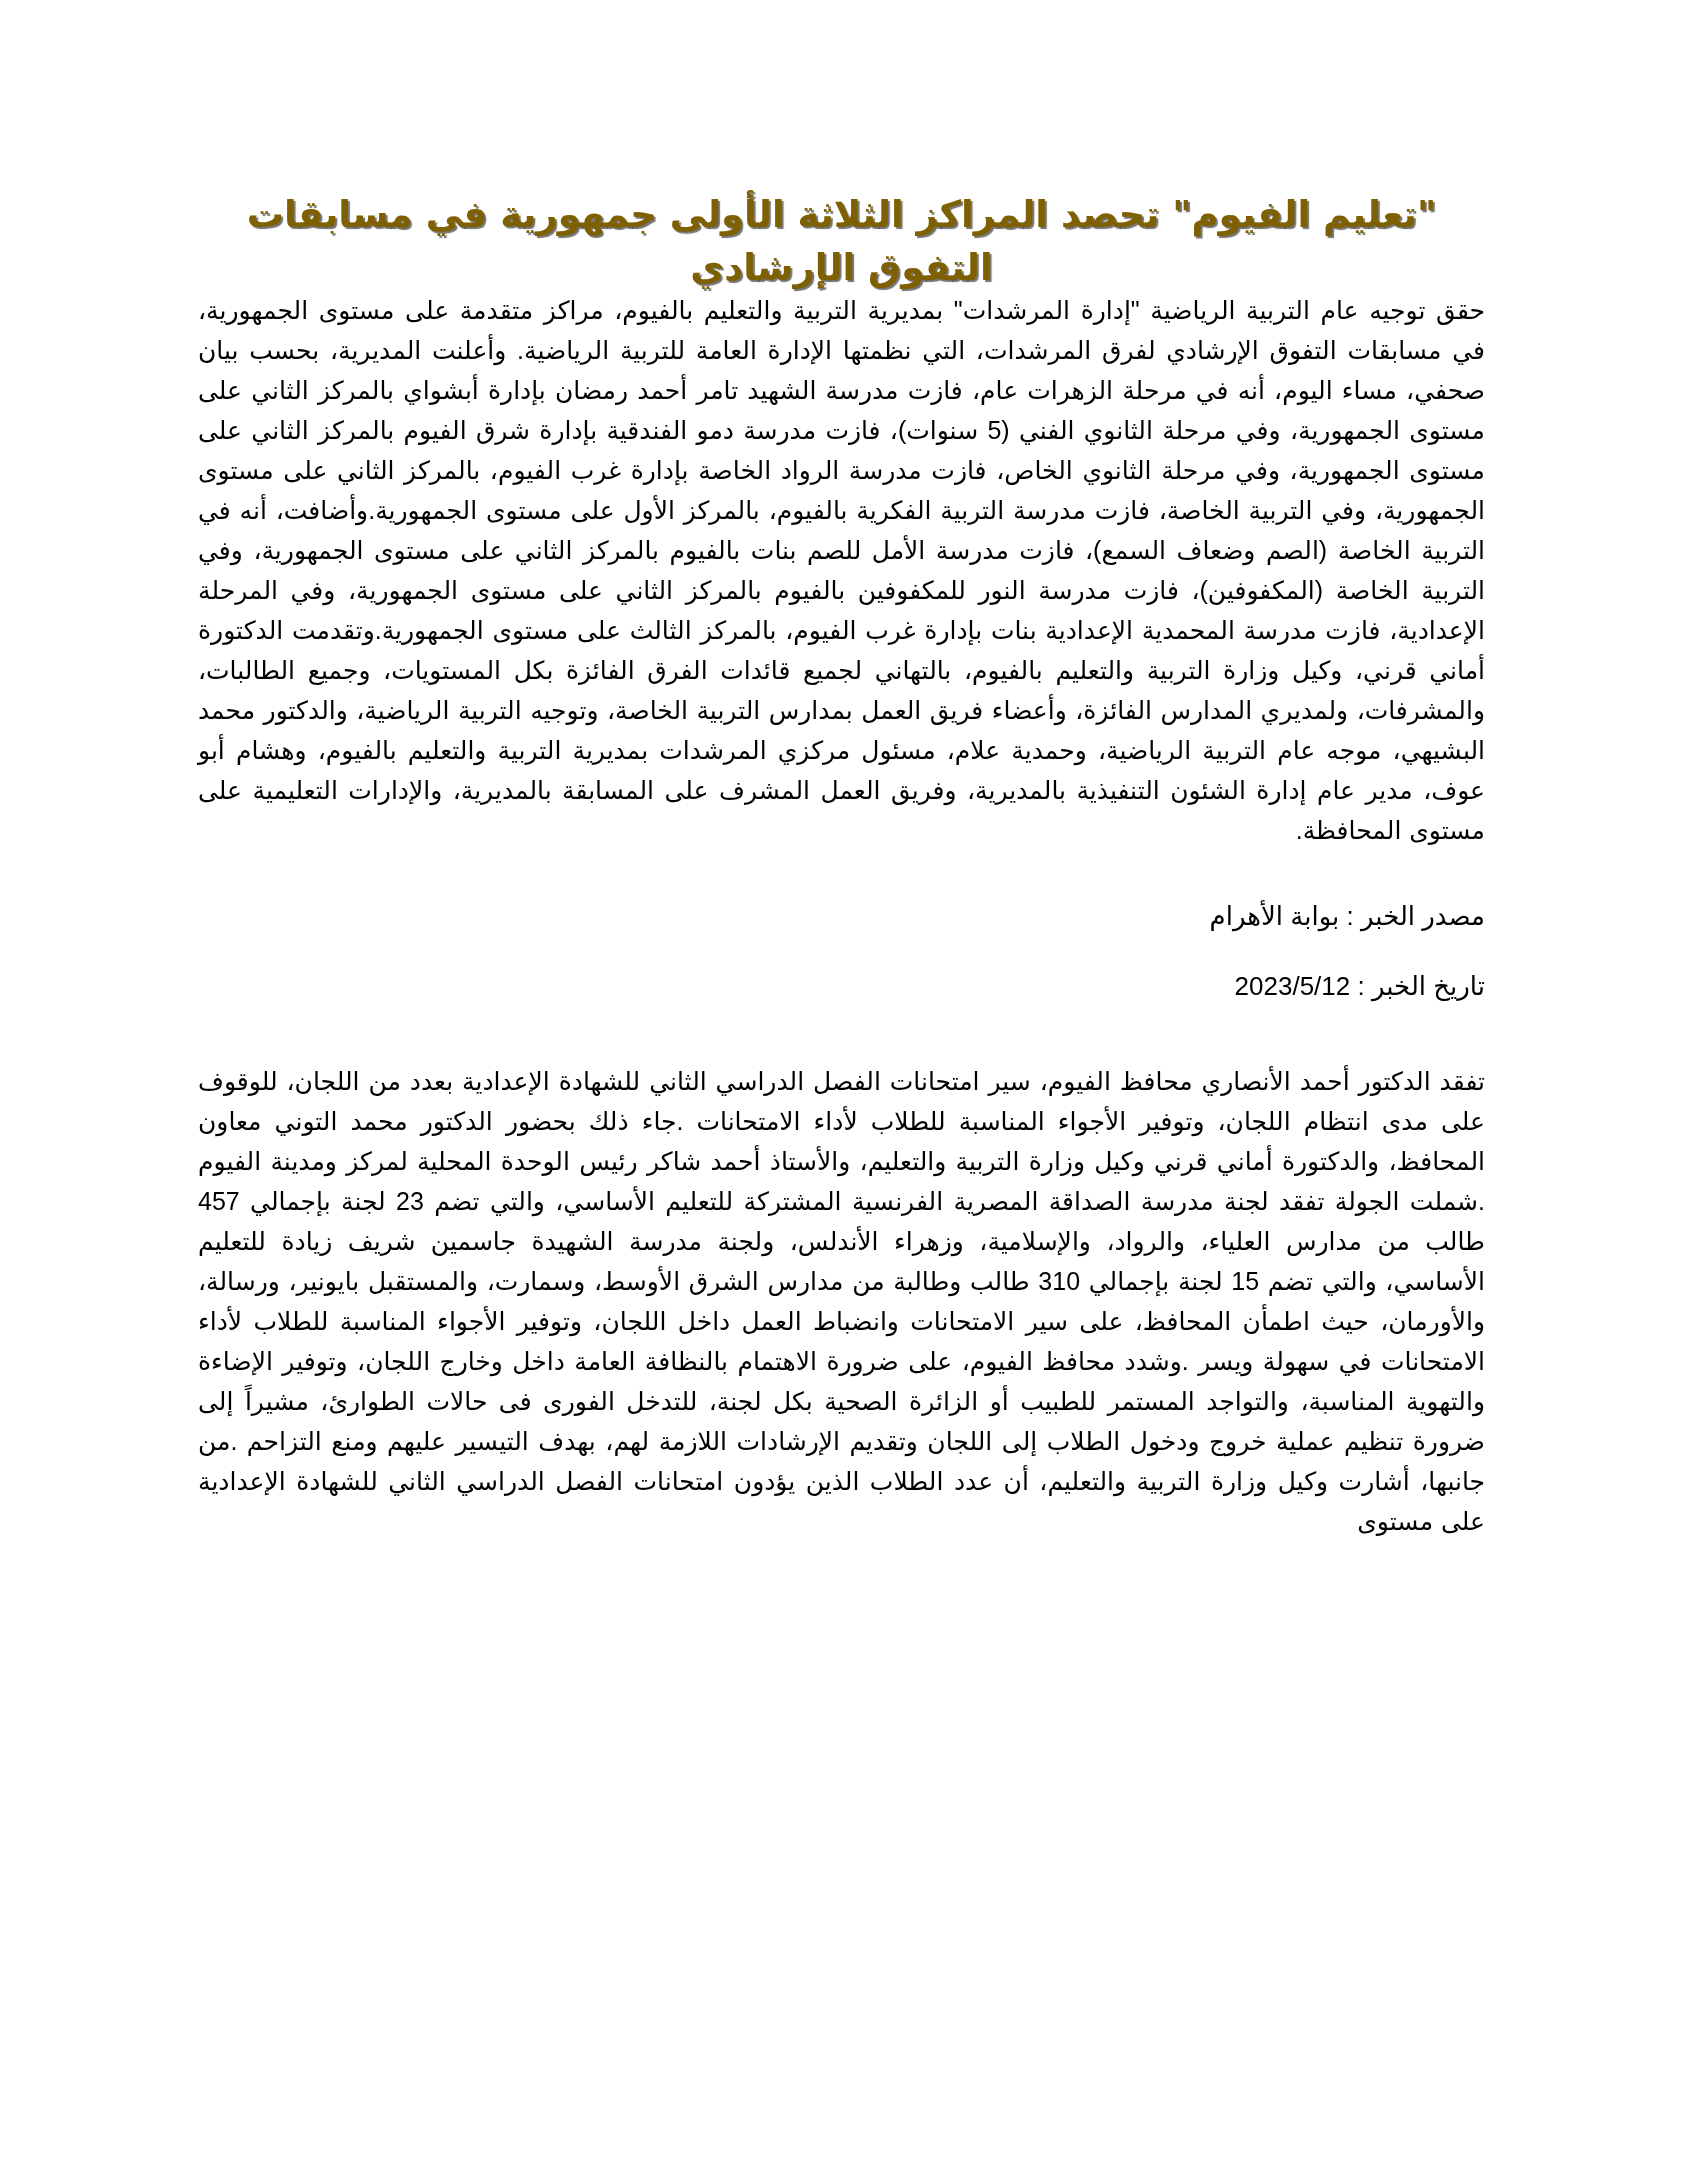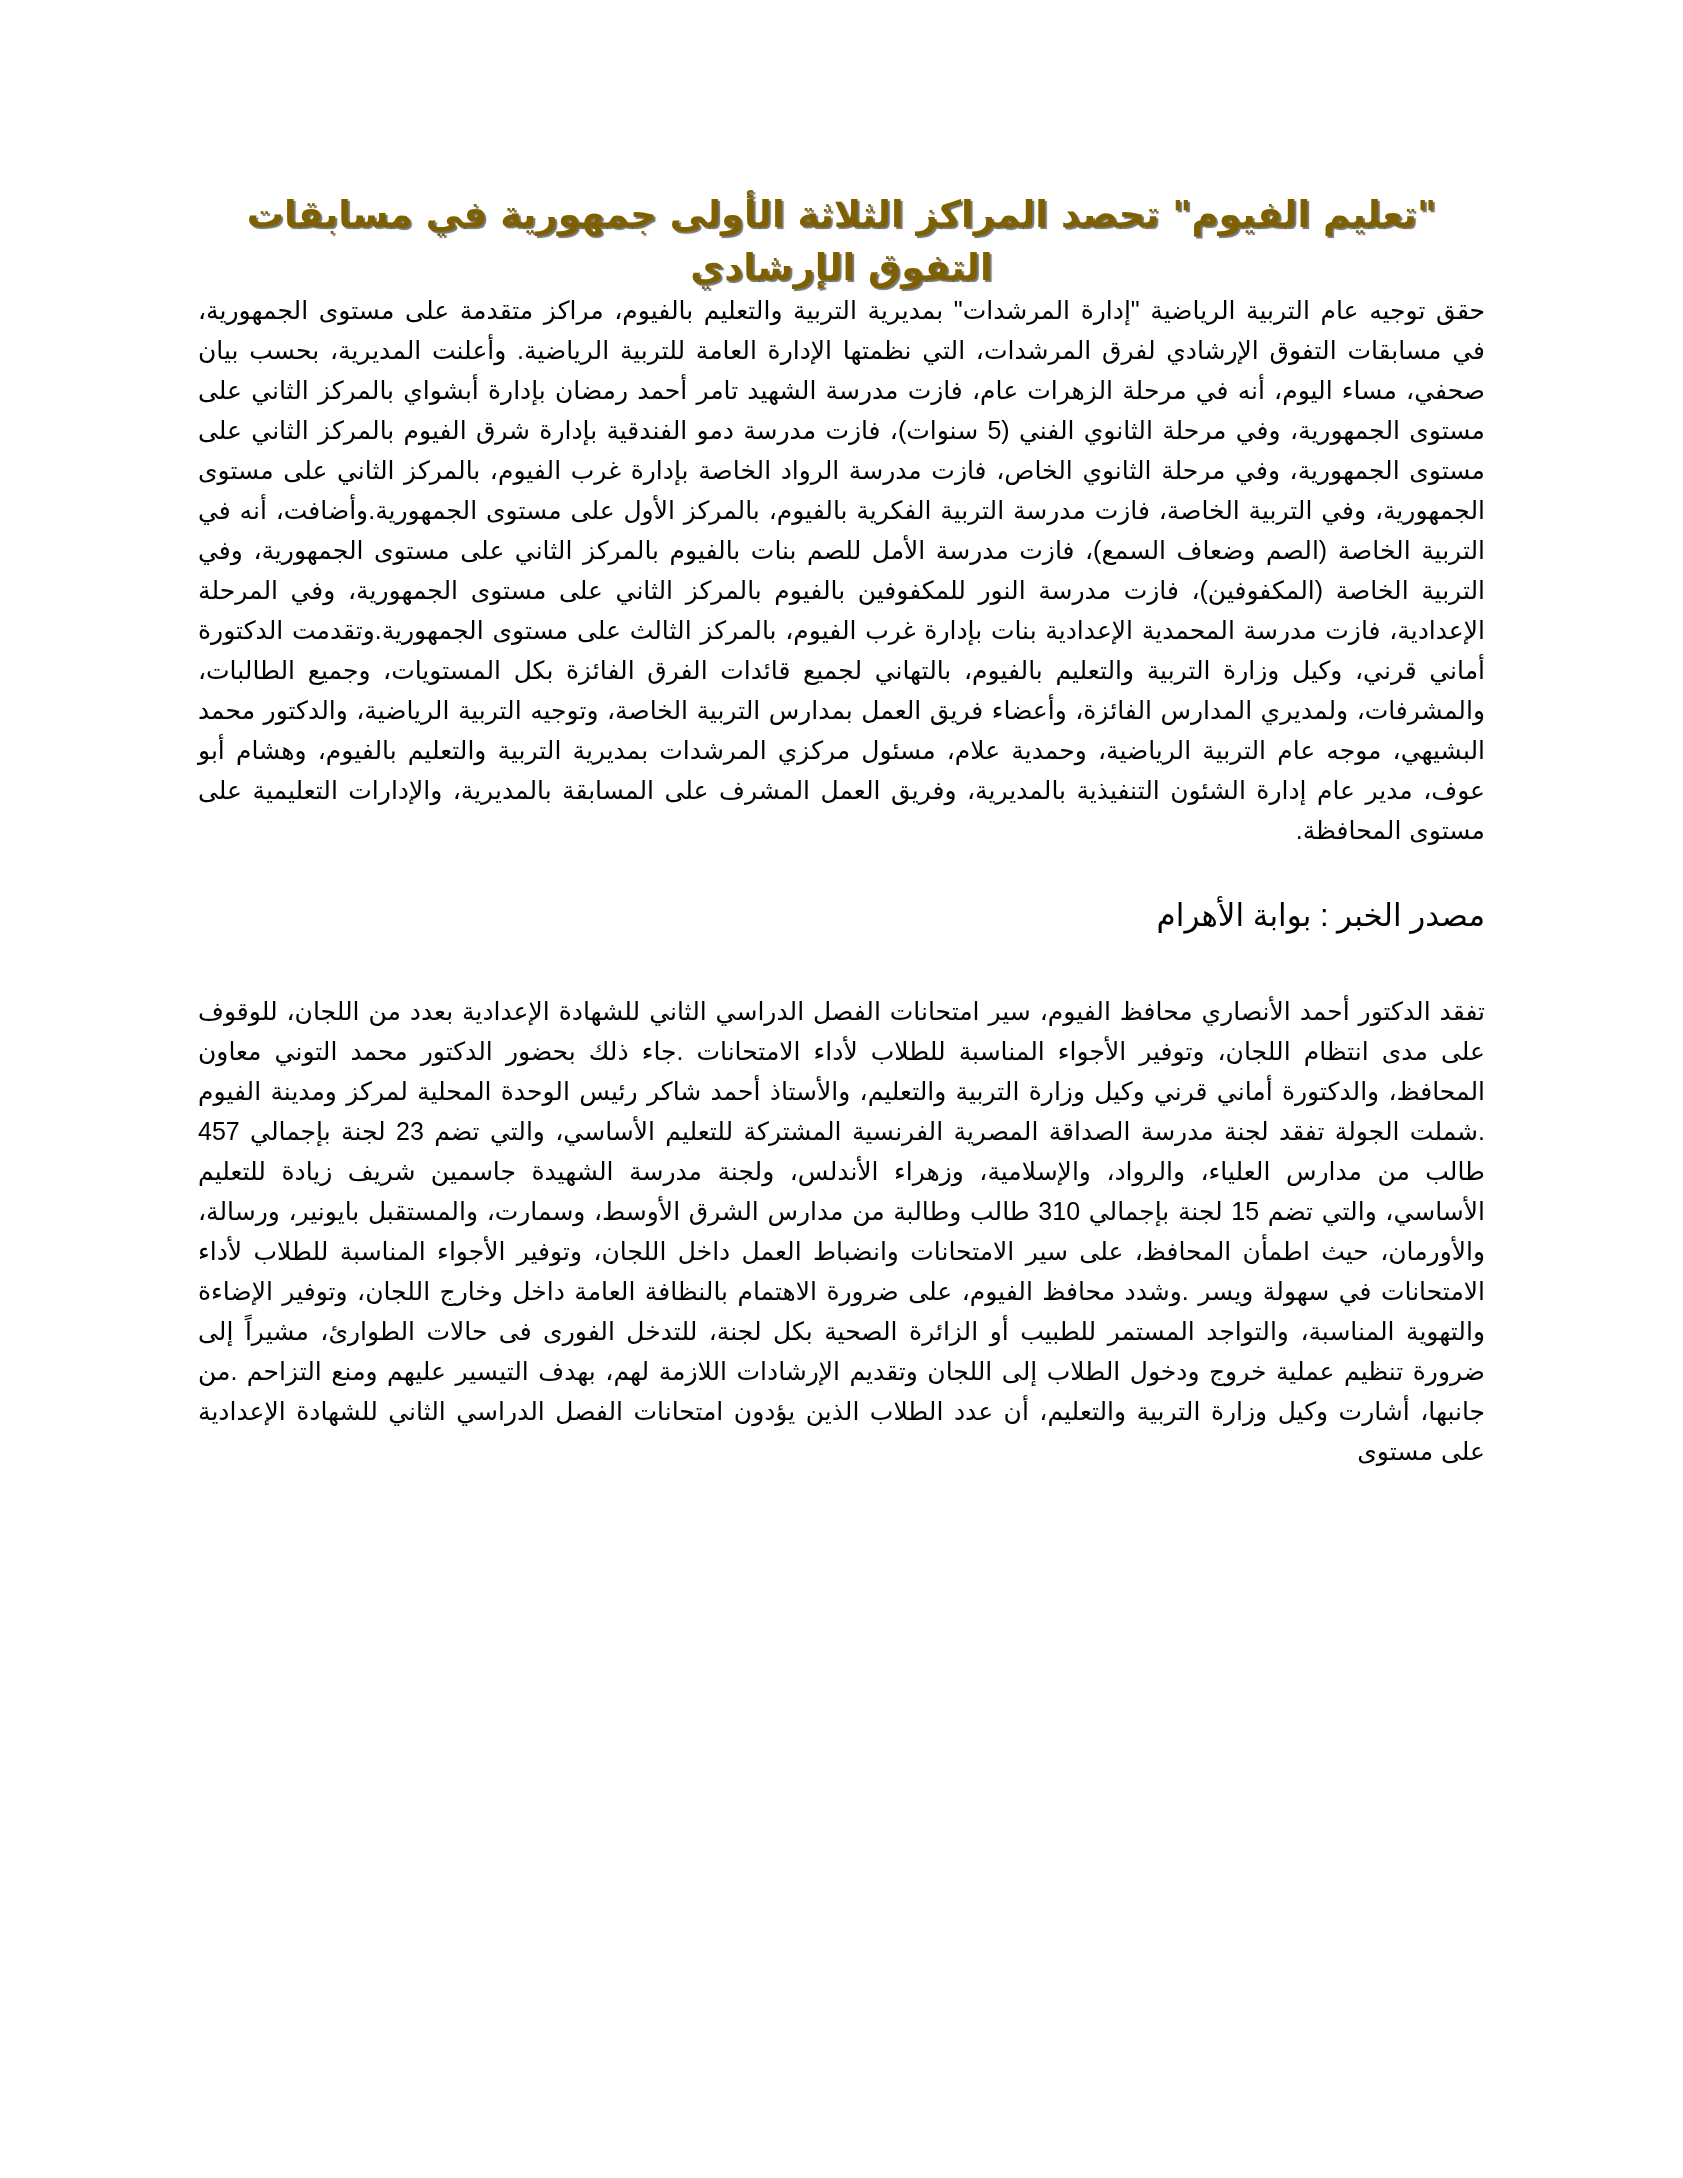--- a/index.html
+++ b/index.html
@@ -35,41 +35,42 @@
     }
     .article-body {
       font-size: 25px;
       line-height: 40px;
       text-align: justify;
       text-align-last: right;
       margin: 0;
       word-spacing: 1px;
     }
     .meta-line {
-      font-size: 31px;
+      font-size: 26px;
       line-height: 40px;
       margin: 0;
       text-align: right;
     }
     #title-1 { margin-top: 10px; }
     #body-1 { margin-top: -4px; }
     #meta-source { margin-top: 46px; }
     #meta-date { margin-top: 30px; }
     #title-2 { margin-top: 83px; }
     #body-2 { margin-top: 55px; }
   </style>
 </head>
 <body>
 
 <div class="page">
 
   <section>
     <h1 id="title-1" class="article-title">"تعليم الفيوم" تحصد المراكز الثلاثة الأولى جمهورية في مسابقات التفوق الإرشادي</h1>
     <p id="body-1" class="article-body">حقق توجيه عام التربية الرياضية "إدارة المرشدات" بمديرية التربية والتعليم بالفيوم، مراكز متقدمة على مستوى الجمهورية، في مسابقات التفوق الإرشادي لفرق المرشدات، التي نظمتها الإدارة العامة للتربية الرياضية. وأعلنت المديرية، بحسب بيان صحفي، مساء اليوم، أنه في مرحلة الزهرات عام، فازت مدرسة الشهيد تامر أحمد رمضان بإدارة أبشواي بالمركز الثاني على مستوى الجمهورية، وفي مرحلة الثانوي الفني (5 سنوات)، فازت مدرسة دمو الفندقية بإدارة شرق الفيوم بالمركز الثاني على مستوى الجمهورية، وفي مرحلة الثانوي الخاص، فازت مدرسة الرواد الخاصة بإدارة غرب الفيوم، بالمركز الثاني على مستوى الجمهورية، وفي التربية الخاصة، فازت مدرسة التربية الفكرية بالفيوم، بالمركز الأول على مستوى الجمهورية.وأضافت، أنه في التربية الخاصة (الصم وضعاف السمع)، فازت مدرسة الأمل للصم بنات بالفيوم بالمركز الثاني على مستوى الجمهورية، وفي التربية الخاصة (المكفوفين)، فازت مدرسة النور للمكفوفين بالفيوم بالمركز الثاني على مستوى الجمهورية، وفي المرحلة الإعدادية، فازت مدرسة المحمدية الإعدادية بنات بإدارة غرب الفيوم، بالمركز الثالث على مستوى الجمهورية.وتقدمت الدكتورة أماني قرني، وكيل وزارة التربية والتعليم بالفيوم، بالتهاني لجميع قائدات الفرق الفائزة بكل المستويات، وجميع الطالبات، والمشرفات، ولمديري المدارس الفائزة، وأعضاء فريق العمل بمدارس التربية الخاصة، وتوجيه التربية الرياضية، والدكتور محمد البشيهي، موجه عام  التربية الرياضية، وحمدية علام، مسئول مركزي المرشدات بمديرية التربية والتعليم بالفيوم، وهشام أبو عوف، مدير عام إدارة الشئون التنفيذية بالمديرية، وفريق العمل المشرف على المسابقة بالمديرية، والإدارات التعليمية على مستوى المحافظة.</p>
     <p id="meta-source" class="meta-line">مصدر الخبر : بوابة الأهرام</p>
+    <p id="meta-date" class="meta-line">تاريخ الخبر : 2023/5/12</p>
   </section>
 
   <section>
     <p id="body-2" class="article-body">تفقد الدكتور أحمد الأنصاري محافظ الفيوم، سير امتحانات الفصل الدراسي الثاني للشهادة الإعدادية بعدد من اللجان، للوقوف على مدى انتظام اللجان، وتوفير الأجواء المناسبة للطلاب لأداء الامتحانات .جاء ذلك بحضور الدكتور محمد التوني معاون المحافظ، والدكتورة أماني قرني وكيل وزارة التربية والتعليم، والأستاذ أحمد شاكر رئيس الوحدة المحلية لمركز ومدينة الفيوم .شملت الجولة تفقد لجنة مدرسة الصداقة المصرية الفرنسية المشتركة للتعليم الأساسي، والتي تضم 23 لجنة بإجمالي 457 طالب من مدارس العلياء، والرواد، والإسلامية، وزهراء الأندلس، ولجنة مدرسة الشهيدة جاسمين شريف زيادة للتعليم الأساسي، والتي تضم 15 لجنة بإجمالي 310 طالب وطالبة من مدارس الشرق الأوسط، وسمارت، والمستقبل بايونير، ورسالة، والأورمان، حيث اطمأن المحافظ، على سير الامتحانات وانضباط العمل داخل اللجان، وتوفير الأجواء المناسبة للطلاب لأداء الامتحانات في سهولة ويسر .وشدد محافظ الفيوم، على ضرورة الاهتمام بالنظافة العامة داخل وخارج اللجان، وتوفير الإضاءة والتهوية المناسبة، والتواجد المستمر للطبيب أو الزائرة الصحية بكل لجنة، للتدخل الفورى فى حالات الطوارئ، مشيراً إلى ضرورة تنظيم عملية خروج ودخول الطلاب إلى اللجان وتقديم الإرشادات اللازمة لهم، بهدف التيسير عليهم ومنع التزاحم .من جانبها، أشارت وكيل وزارة التربية والتعليم، أن عدد الطلاب الذين يؤدون امتحانات الفصل الدراسي الثاني للشهادة الإعدادية على مستوى</p>
   </section>
 
 </div>
 
 
 </body></html>

